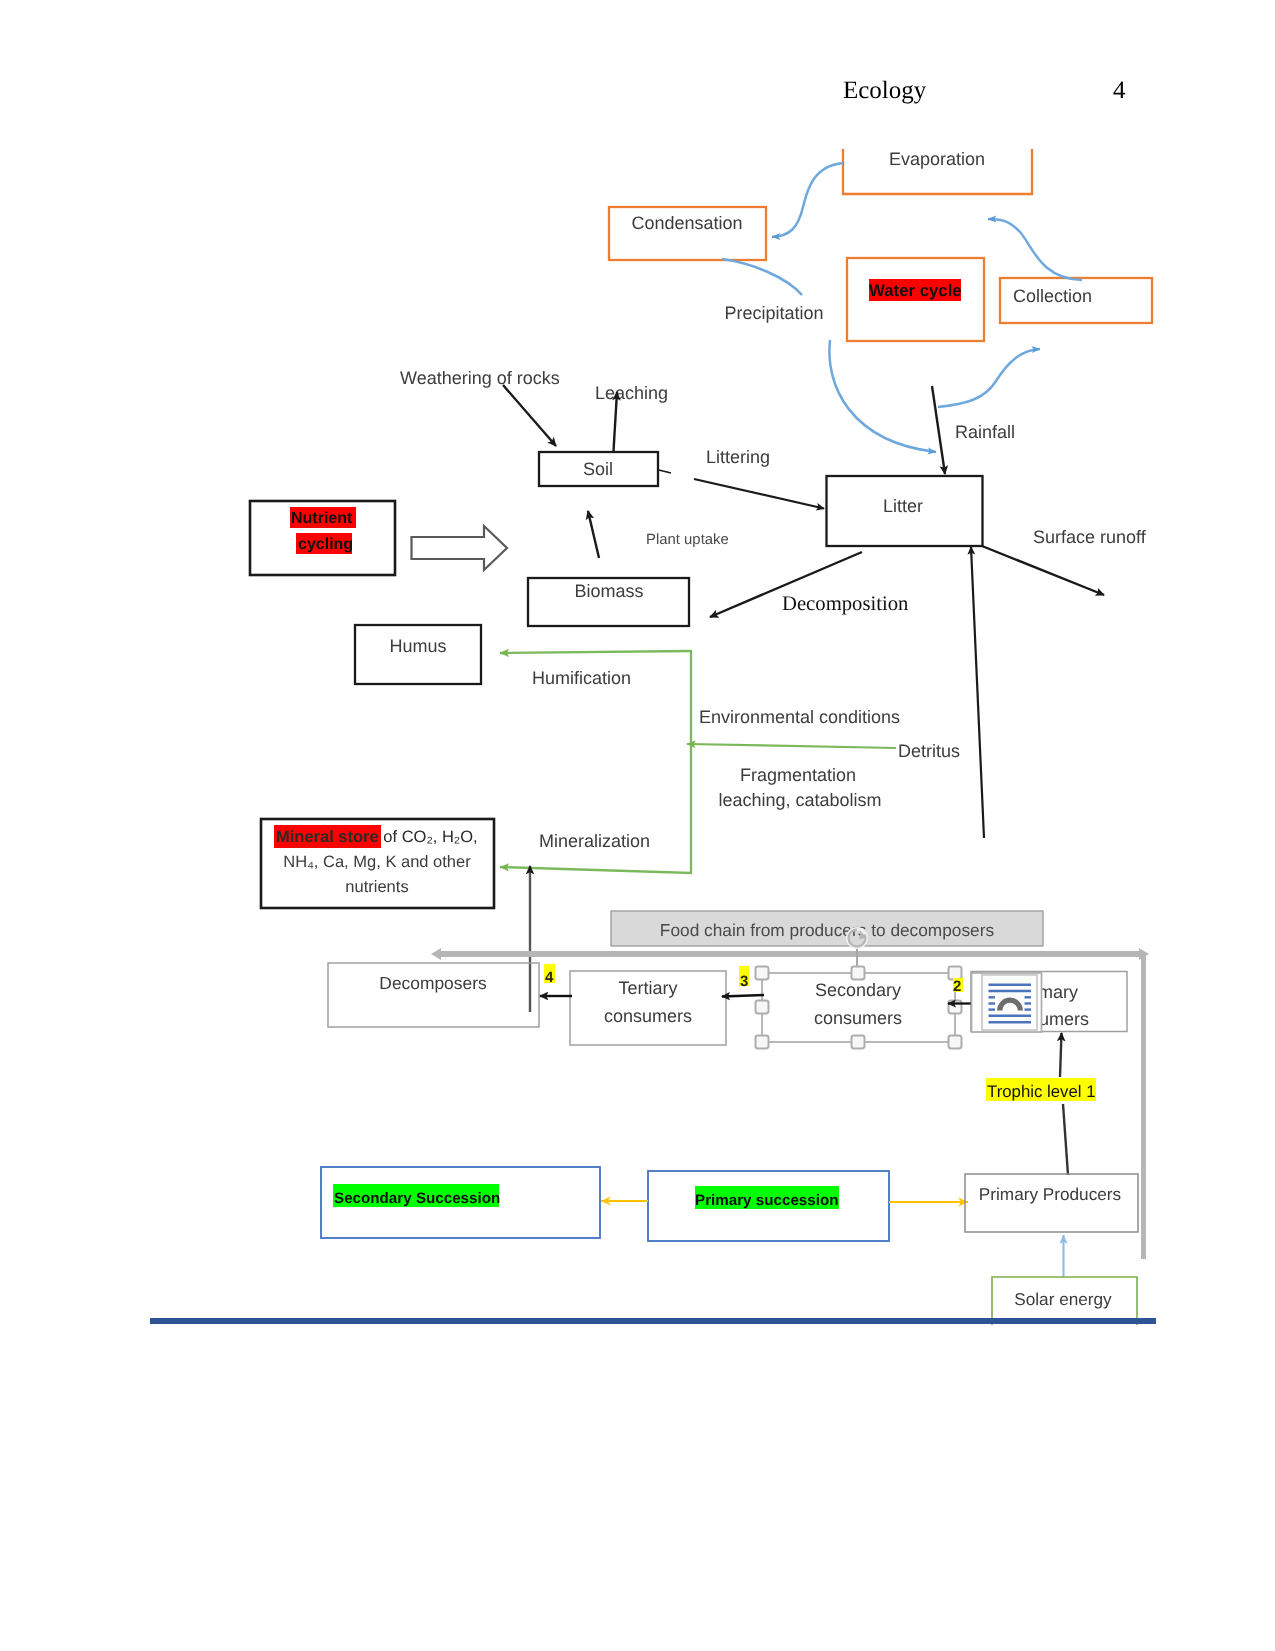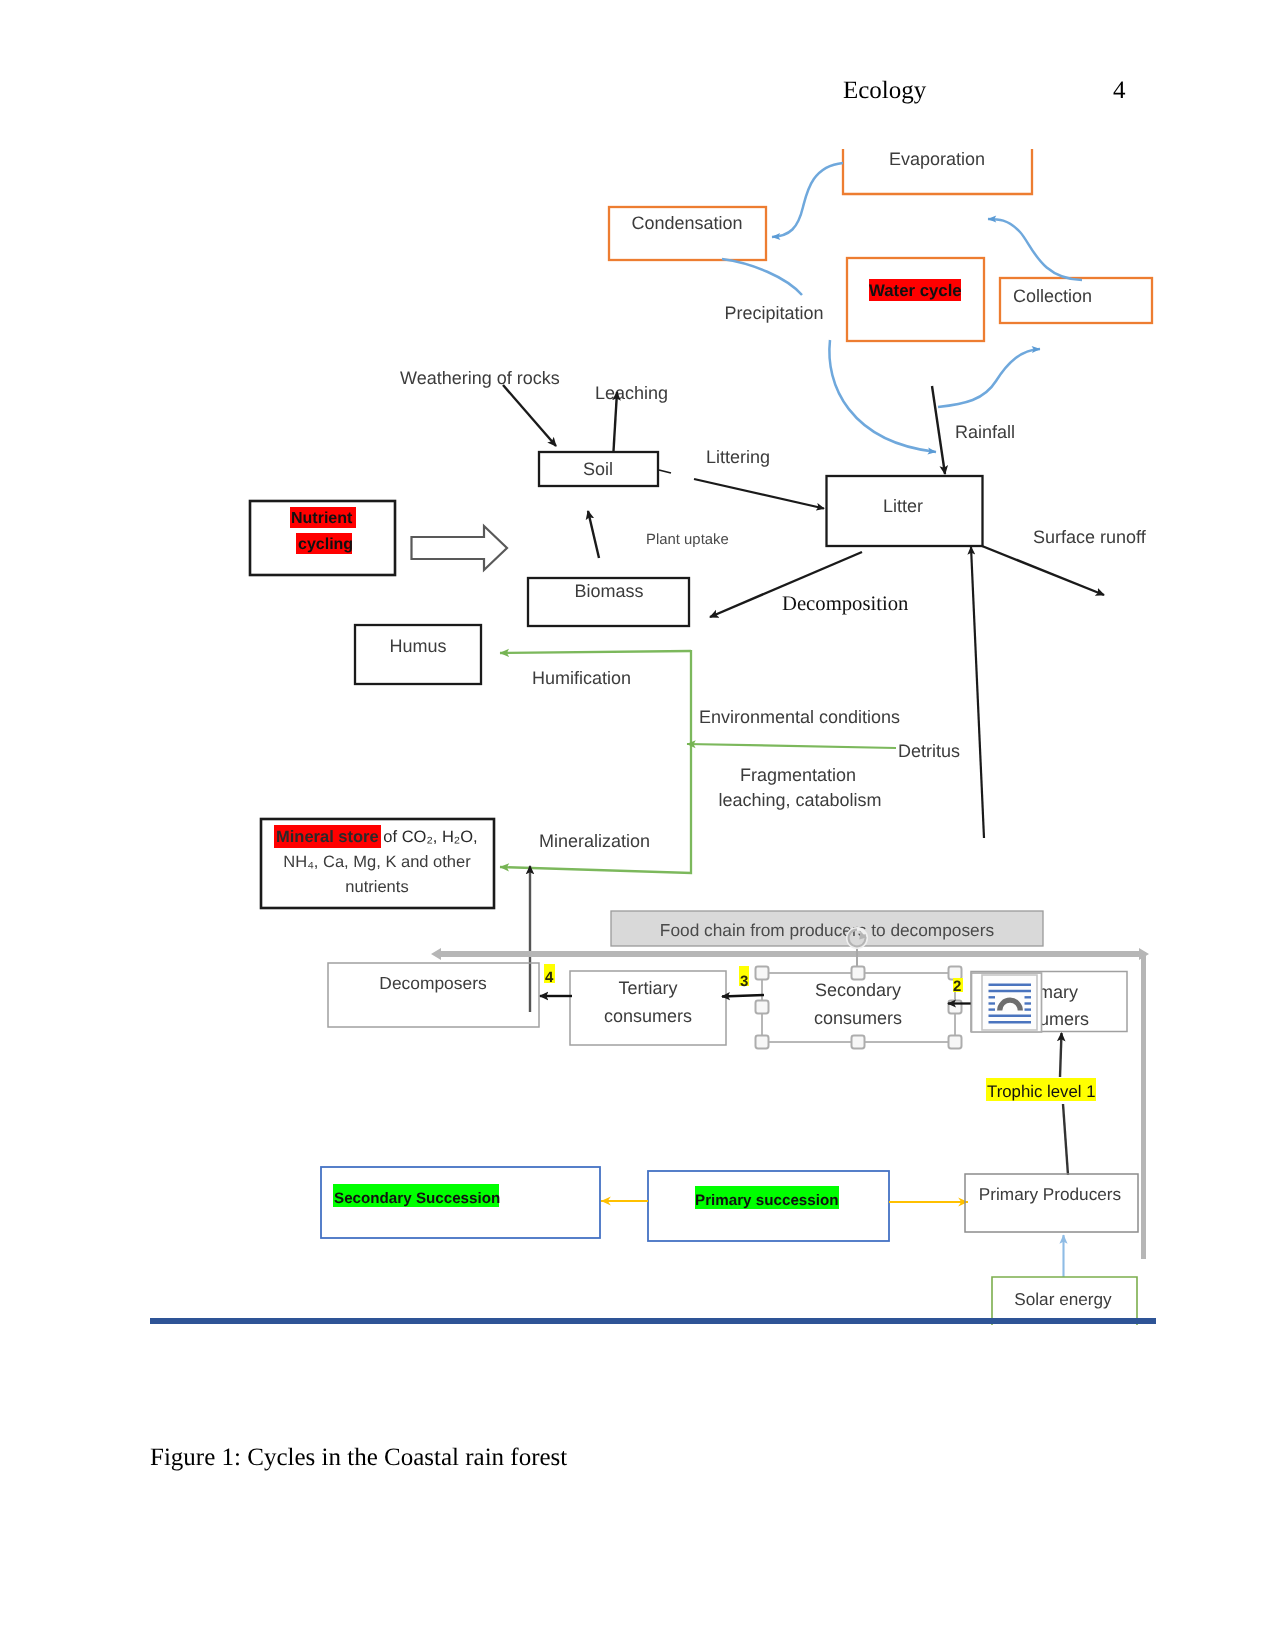--- a/index.html
+++ b/index.html
@@ -16,21 +16,20 @@
   .dlabel{font-family:"Liberation Sans",sans-serif;fill:#3c3c3c;font-size:18px;}
   .box{fill:none;}
 
 </style>
 </head>
 <body>
 
 <div class="page">
   <div class="hdr" id="hdr-title">Ecology</div>
   <div class="hdr" id="hdr-page">4</div>
-  <div id="fig-caption">Figure 1: Cycles in the Coastal rain forest</div>
 
   <svg class="diagram" viewBox="0 0 1275 1651">
     <defs>
       <marker id="blueArrow" markerWidth="4" markerHeight="4" refX="3.7" refY="2" orient="auto" markerUnits="strokeWidth">
         <path d="M0.4,0.6 L3.9,2 L0.4,3.4 L1.15,2 Z" fill="#5B9BD5"></path>
       </marker>
       <marker id="blkArrow" markerWidth="4" markerHeight="4" refX="3.5" refY="2" orient="auto" markerUnits="strokeWidth">
         <path d="M0,0.2 L3.9,2 L0,3.8 L0.85,2 Z" fill="#1a1a1a"></path>
       </marker>
       <marker id="grnArrow" markerWidth="4.4" markerHeight="4.4" refX="4.1" refY="2.2" orient="auto" markerUnits="strokeWidth">

